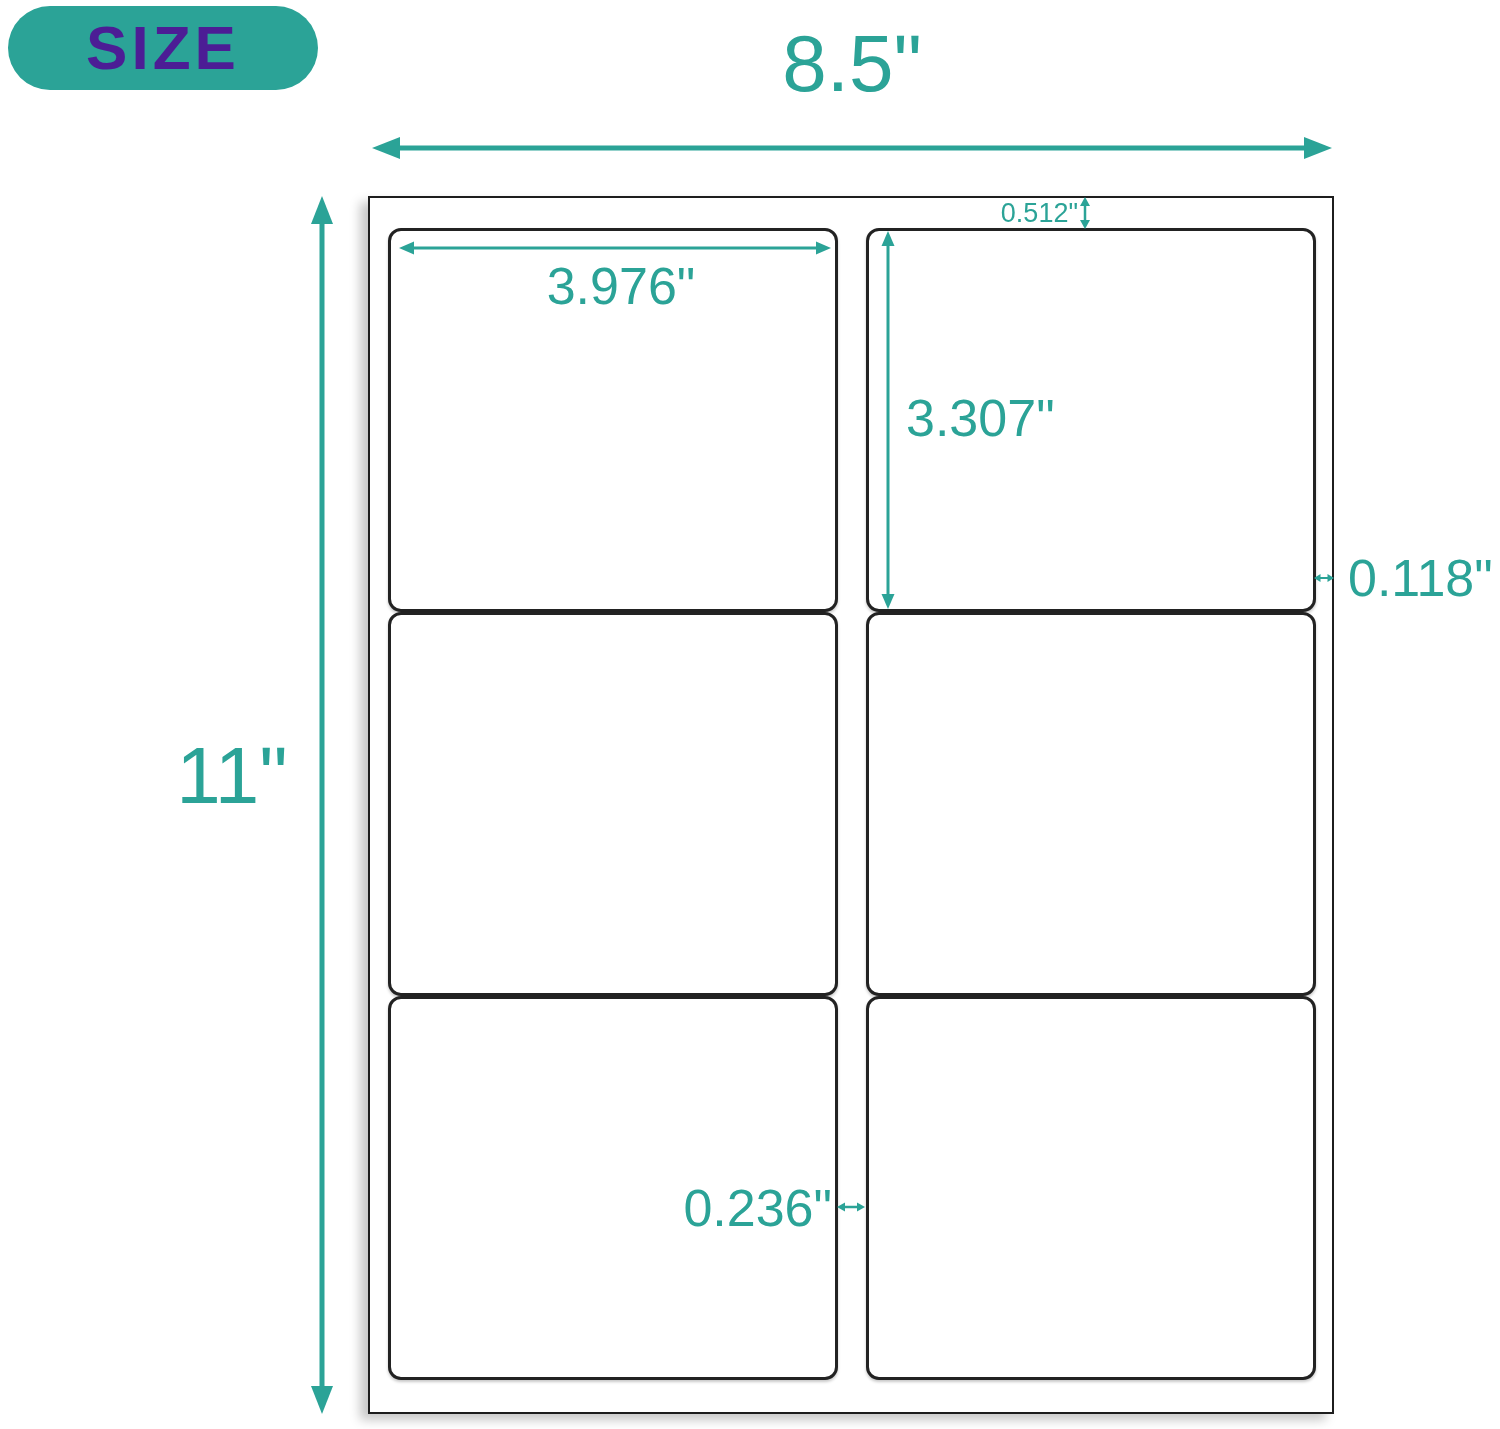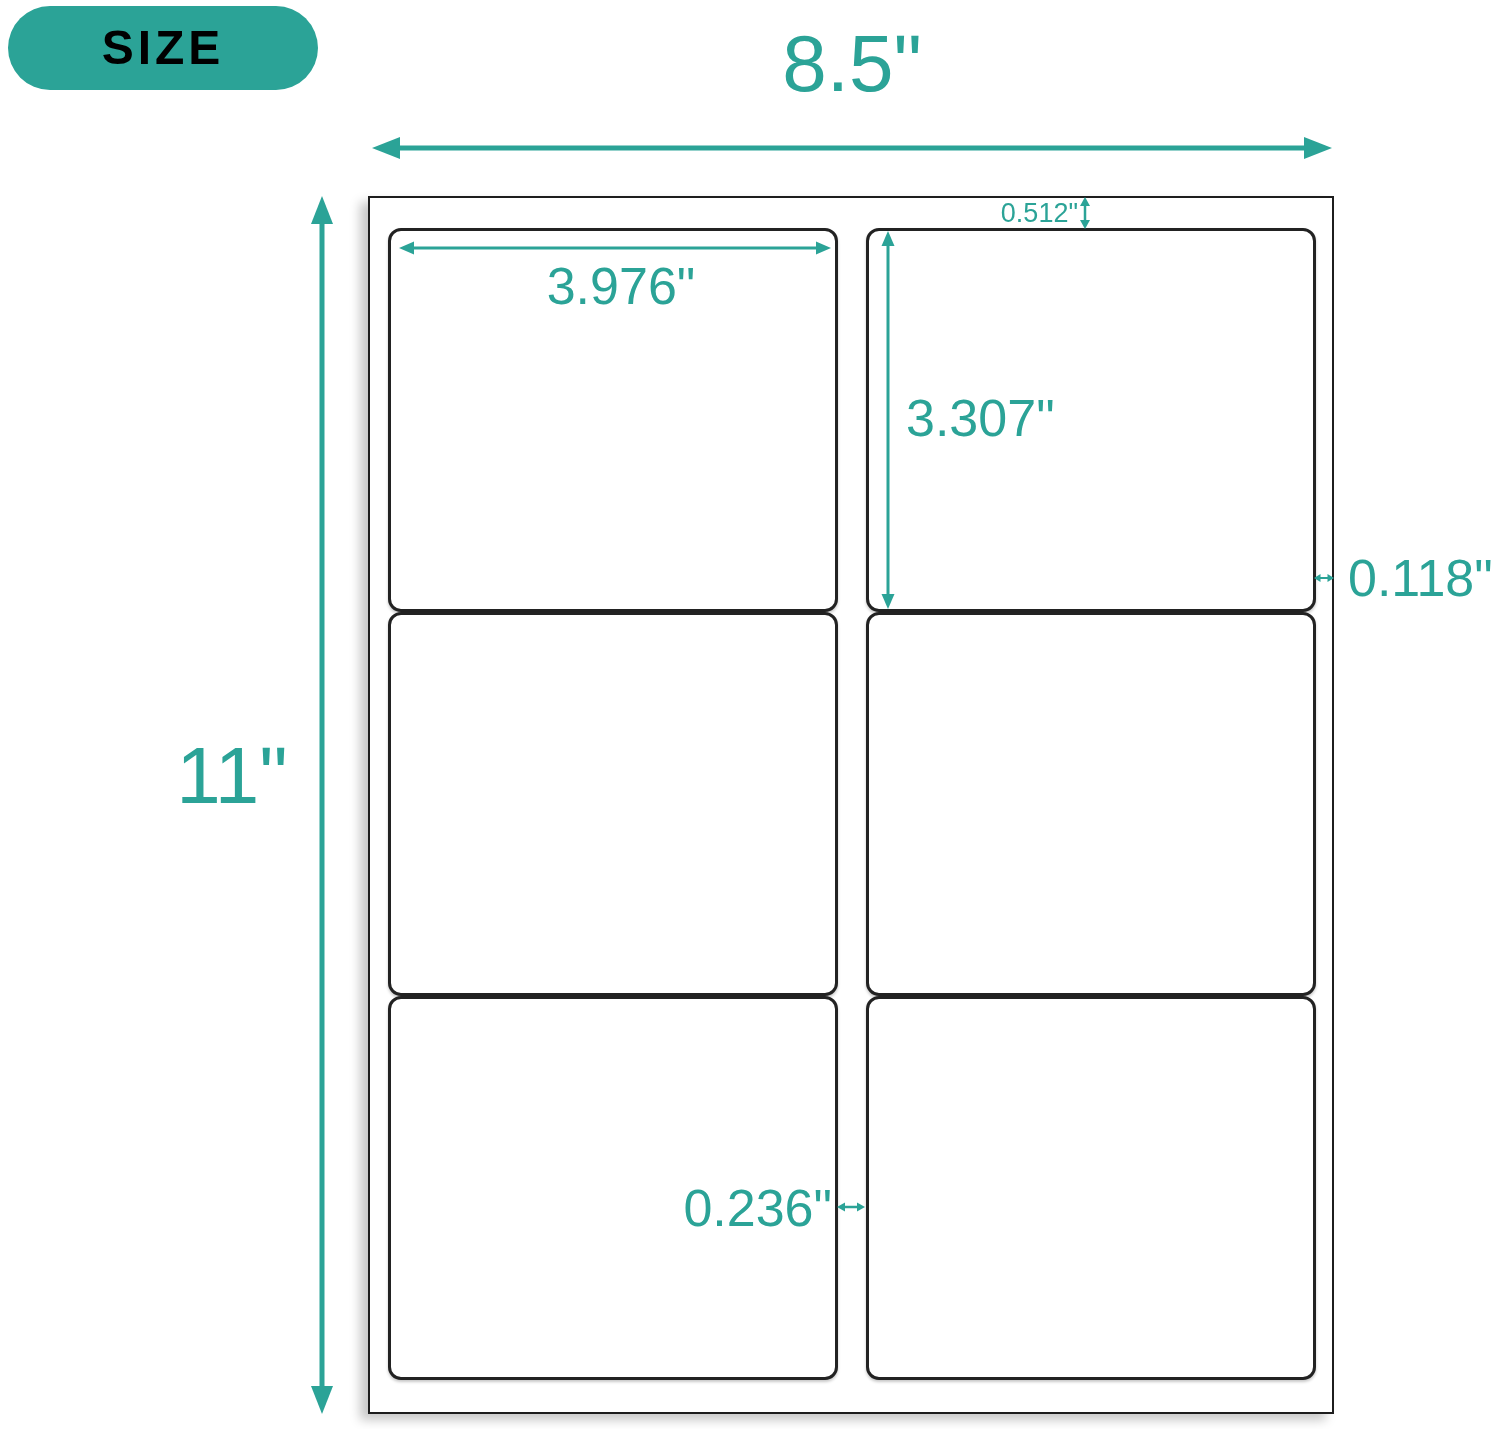--- a/index.html
+++ b/index.html
@@ -18,22 +18,22 @@
   }
   .size-badge {
     position: absolute;
     left: 8px; top: 6px;
     width: 310px; height: 84px;
     background: var(--accent);
     border-radius: 42px;
     display: flex; align-items: center; justify-content: center;
   }
   .size-badge span {
-    color: #000000;
-    font-size: 48px;
+    color: #4c1d95;
+    font-size: 62px;
     font-weight: bold;
     letter-spacing: 4px;
     line-height: 1;
   }
   .dim-text {
     position: absolute;
     color: var(--accent);
     line-height: 1;
     white-space: nowrap;
   }

